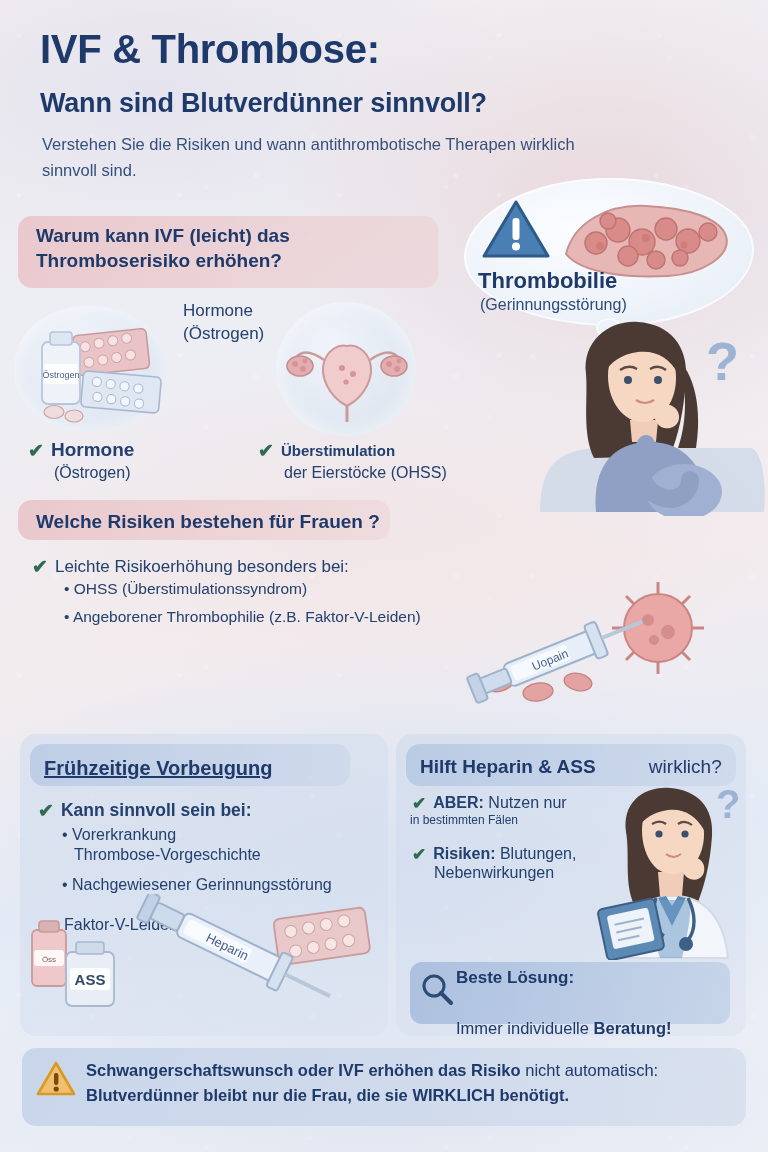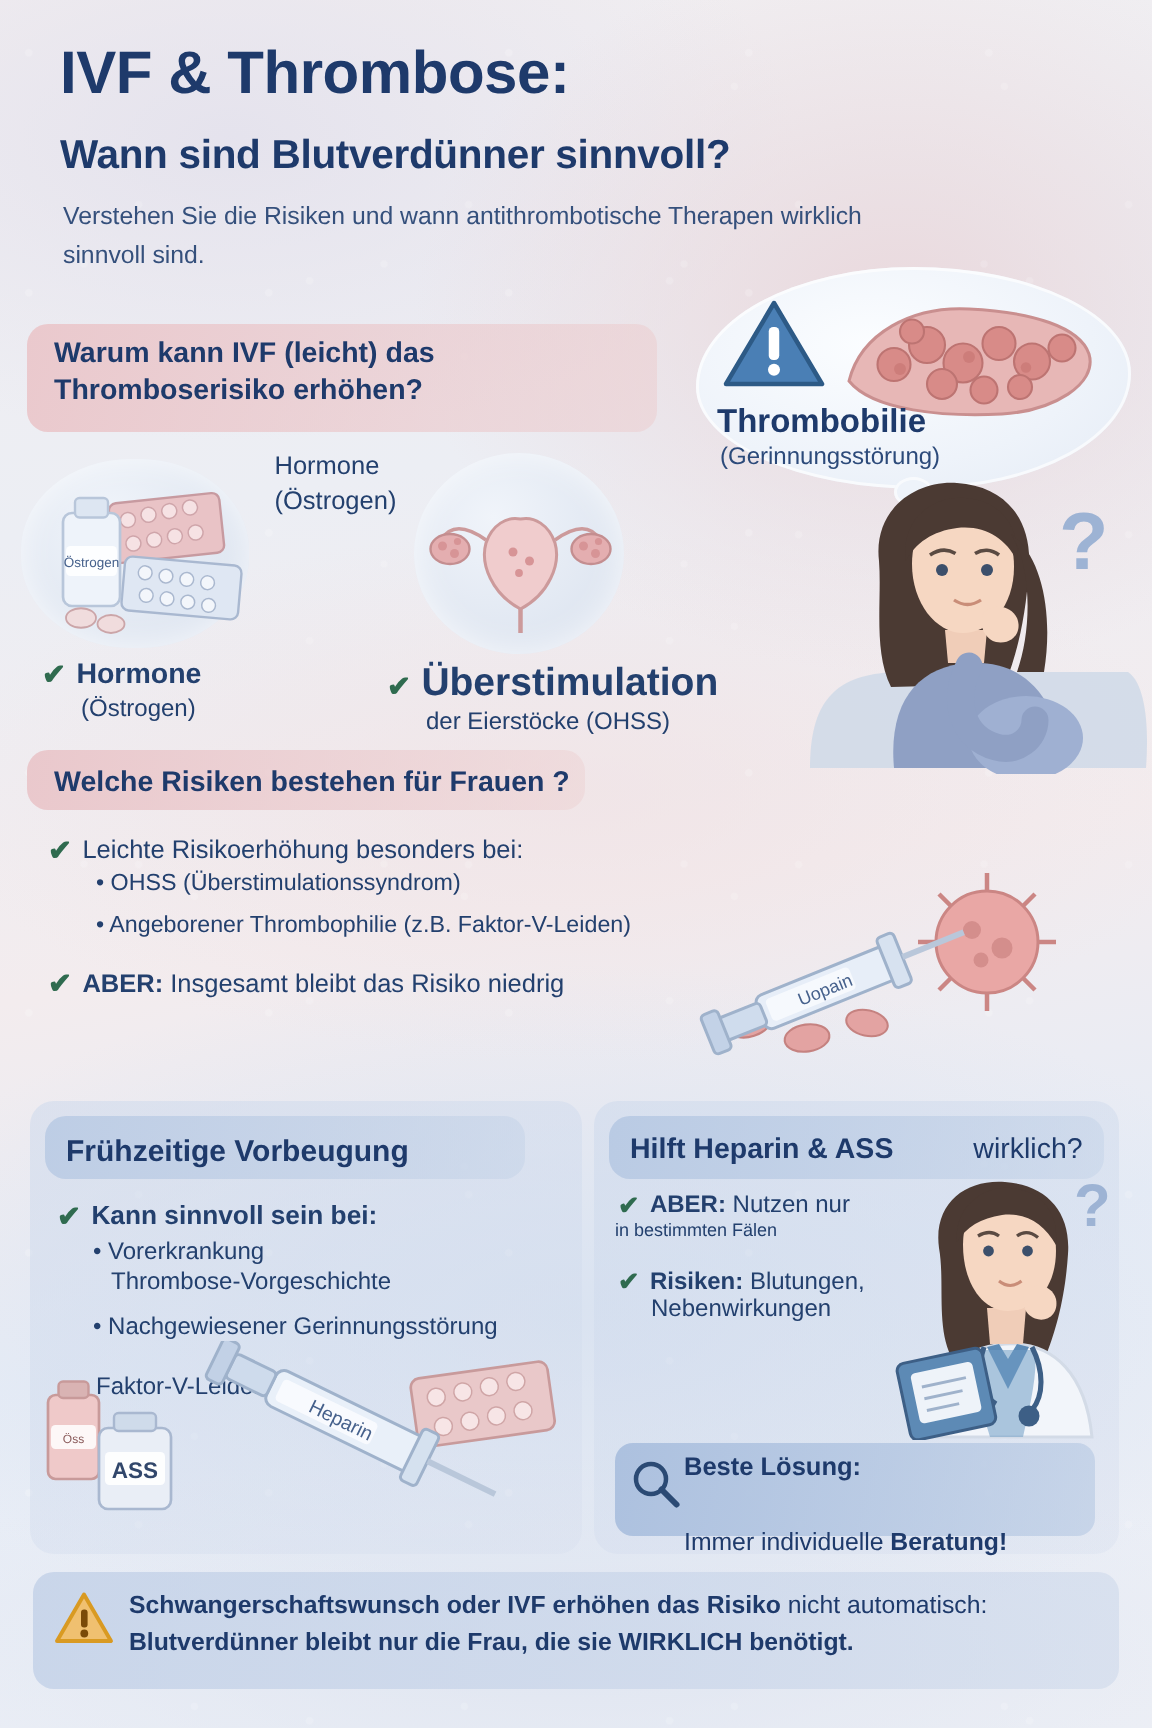--- a/index.html
+++ b/index.html
@@ -224,21 +224,21 @@
         <circle cx="62" cy="72" r="2.6"></circle>
     </g>
     <path d="M63 96 L63 112" stroke="#cc9a9b" stroke-width="3"></path>
   </svg>
 
   <div class="chk" style="left:28px; top:438px; width:200px; line-height:1.3;">
     <span class="tick">✔</span><span class="b" style="font-size:19px;">Hormone</span>
     <div style="margin-left:26px; font-size:16px;">(Östrogen)</div>
   </div>
   <div class="chk" style="left:258px; top:438px; width:260px; line-height:1.3;">
-    <span class="tick">✔</span><span class="b" style="font-size:26px;">Überstimulation</span>
+    <span class="tick">✔</span><span class="b" style="font-size:15px;">Überstimulation</span>
     <div style="margin-left:26px; font-size:16px;">der Eierstöcke (OHSS)</div>
   </div>
 
   <svg class="illu" style="left:538px; top:316px;" width="230" height="200" viewBox="0 0 230 200">
 
     <path d="M2 196 C2 150 20 134 58 132 L214 132 C226 140 228 170 226 196 Z" fill="#cfd9e8" opacity=".85"></path>
 
     <path d="M48 58 C44 24 72 4 100 6 C132 8 150 30 148 62 C146 96 140 120 132 140 L56 142 C44 118 50 84 48 58 Z" fill="#4b3a33"></path>
 
     <path d="M58 196 C54 152 74 128 108 126 C146 124 168 150 172 196 Z" fill="#8fa0c4"></path>
@@ -268,23 +268,20 @@
   <div class="qmark" style="left:706px; top:330px;">?</div>
 
   <div class="band band-pink2" style="left:18px; top:500px; width:372px; height:40px;"></div>
   <div class="sec-title" style="left:36px; top:510px;">Welche Risiken bestehen für Frauen ?</div>
 
   <div class="chk" style="left:32px; top:554px;">
     <span class="tick">✔</span><span>Leichte Risikoerhöhung besonders bei:</span>
   </div>
   <div class="bullet" style="left:64px; top:608px;">• Angeborener Thrombophilie (z.B. Faktor-V-Leiden)</div>
   <div class="bullet" style="left:64px; top:580px;">• OHSS (Überstimulationssyndrom)</div>
-  <div class="chk" style="left:32px; top:643px;">
-    <span class="tick">✔</span><span class="b">ABER:</span><span> Insgesamt bleibt das Risiko niedrig</span>
-  </div>
 
   <svg class="illu" style="left:462px; top:580px;" width="268" height="130" viewBox="0 0 268 130">
 
     <g fill="#e3a3a2" stroke="#c58280" stroke-width="1.4">
       <ellipse cx="38" cy="102" rx="15" ry="9" transform="rotate(-18 38 102)"></ellipse>
       <ellipse cx="76" cy="112" rx="15" ry="9" transform="rotate(-8 76 112)"></ellipse>
       <ellipse cx="116" cy="102" rx="14" ry="8.5" transform="rotate(12 116 102)"></ellipse>
     </g>
 
     <g>
@@ -312,21 +309,21 @@
       <rect x="130" y="52" width="12" height="36" rx="3" fill="#d7e2f0" stroke="#9fb2cb" stroke-width="2"></rect>
       <rect x="12" y="62" width="30" height="16" rx="3" fill="#cfdced" stroke="#9fb2cb" stroke-width="2"></rect>
       <rect x="2" y="56" width="12" height="28" rx="3" fill="#c3d2e7" stroke="#9fb2cb" stroke-width="2"></rect>
       <path d="M142 70 H186" stroke="#b9c7da" stroke-width="4"></path>
       <text x="86" y="75" font-family="Liberation Sans, sans-serif" font-size="12" fill="#46618c" text-anchor="middle">Uopain</text>
     </g>
   </svg>
 
   <div class="panel" style="left:20px; top:734px; width:368px; height:302px;"></div>
   <div class="band band-blue" style="left:30px; top:744px; width:320px; height:42px;"></div>
-  <div class="sec-title" style="left:44px; top:755px; font-size:20px;">Frühzeitige Vorbeugung</div>
+  <div class="sec-title" style="left:44px; top:755px; font-size:20px;text-decoration:underline;">Frühzeitige Vorbeugung</div>
 
   <div class="chk" style="left:38px; top:798px;">
     <span class="tick">✔</span><span class="b" style="font-size:17.5px;">Kann sinnvoll sein bei:</span>
   </div>
   <div class="bullet" style="left:62px; top:826px; font-size:16px;">• Vorerkrankung</div>
   <div class="bullet" style="left:74px; top:846px; font-size:16px;">Thrombose-Vorgeschichte</div>
   <div class="bullet" style="left:62px; top:876px; font-size:16px;">• Nachgewiesener Gerinnungsstörung</div>
   <div class="bullet" style="left:64px; top:916px; font-size:16px;">Faktor-V-Leiden, etc.</div>
 
   <svg class="illu" style="left:26px; top:906px;" width="120" height="112" viewBox="0 0 120 112">

